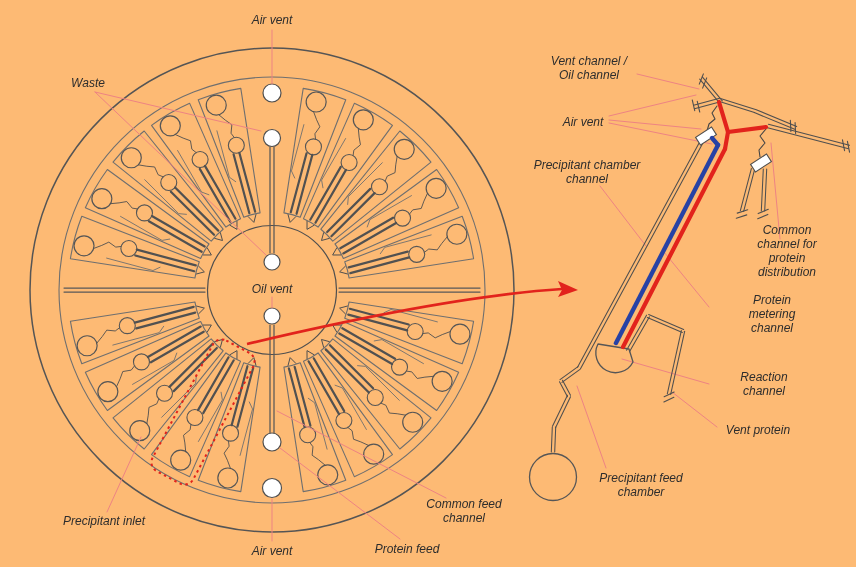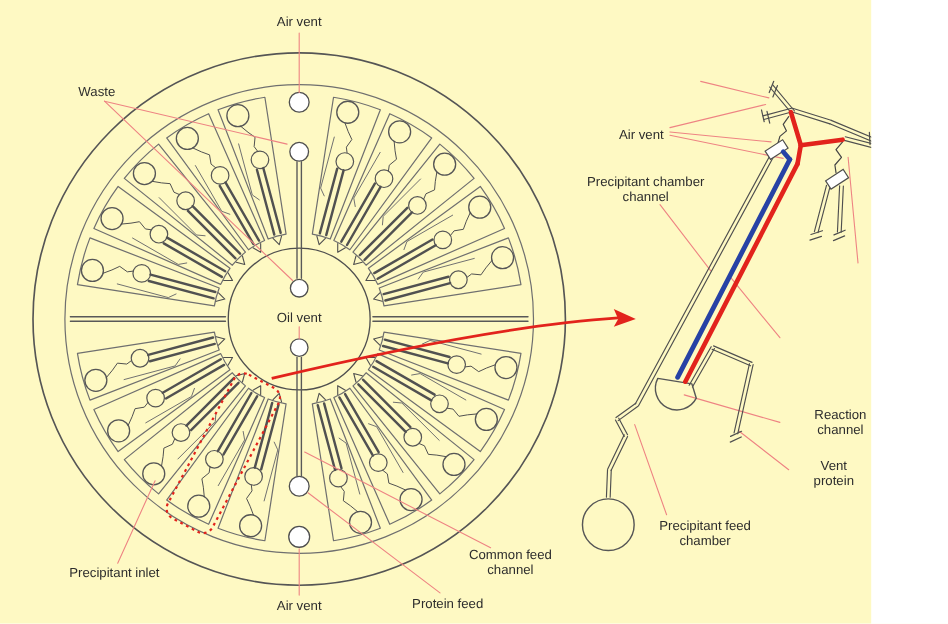--- a/index.html
+++ b/index.html
@@ -1,17 +1,17 @@
 <!DOCTYPE html>
 <html><head>
 <meta charset="utf-8">
 <style>
   html,body{margin:0;padding:0;background:#ffffff;}
   body{width:862px;height:567px;font-family:"Liberation Sans",sans-serif;}
-  .stage{position:relative;width:792px;height:567px;background:#fef9c3;overflow:hidden;}
+  .stage{position:relative;width:856px;height:567px;background:#fdba74;overflow:hidden;font-style:italic;}
   .stage svg{position:absolute;left:0;top:0;}
   .lbl{
     position:absolute;
     transform:translate(-50%,-50%);
     font-size:12px;
     line-height:1.18;
     color:#2d2d2d;
     text-align:center;
     white-space:pre-line;
     z-index:5;
@@ -293,20 +293,25 @@
 
   <div class="lbl" style="left:272px;top:20px">Air vent</div>
   <div class="lbl" style="left:88px;top:83px">Waste</div>
   <div class="lbl" style="left:272px;top:289px">Oil vent</div>
   <div class="lbl" style="left:104px;top:521px">Precipitant inlet</div>
   <div class="lbl" style="left:272px;top:551px">Air vent</div>
   <div class="lbl" style="left:407px;top:549px">Protein feed</div>
   <div class="lbl" style="left:464px;top:511px">Common feed
 channel</div>
 
+  <div class="lbl" style="left:589px;top:68px">Vent channel /
+Oil channel</div>
   <div class="lbl" style="left:583px;top:122px">Air vent</div>
   <div class="lbl" style="left:587px;top:172px">Precipitant chamber
 channel</div>
+  <div class="lbl" style="left:787px;top:251px">Common channel for
+protein distribution</div>
+  <div class="lbl" style="left:772px;top:314px">Protein metering channel</div>
   <div class="lbl" style="left:764px;top:384px">Reaction channel</div>
   <div class="lbl" style="left:758px;top:430px">Vent protein</div>
   <div class="lbl" style="left:641px;top:485px">Precipitant feed
 chamber</div>
 </div>
 
 </body></html>

